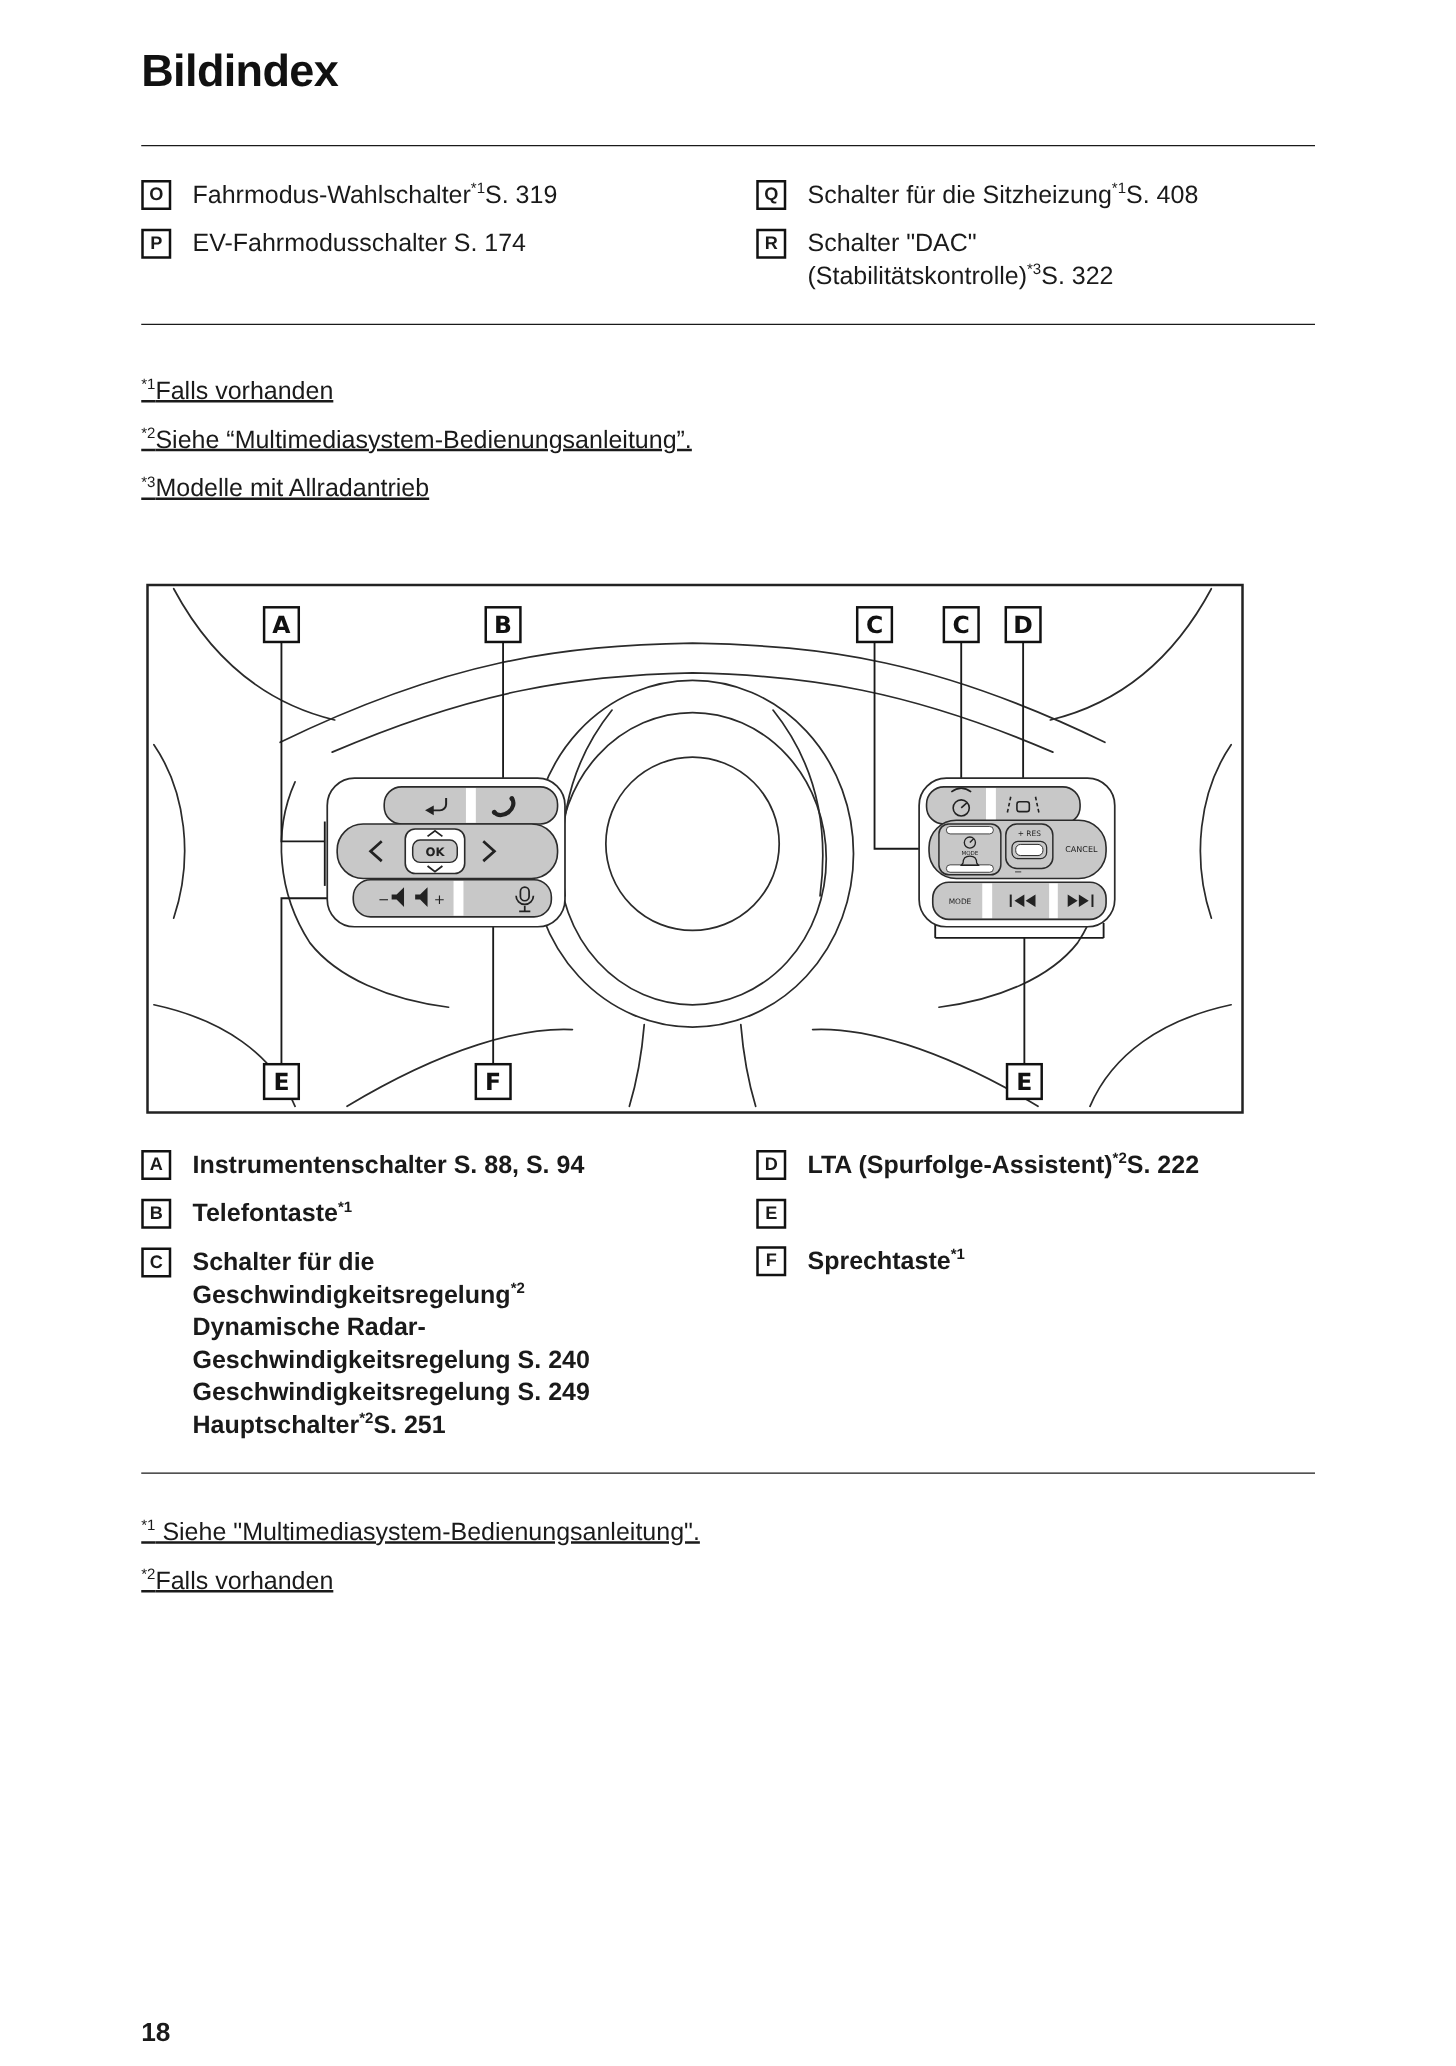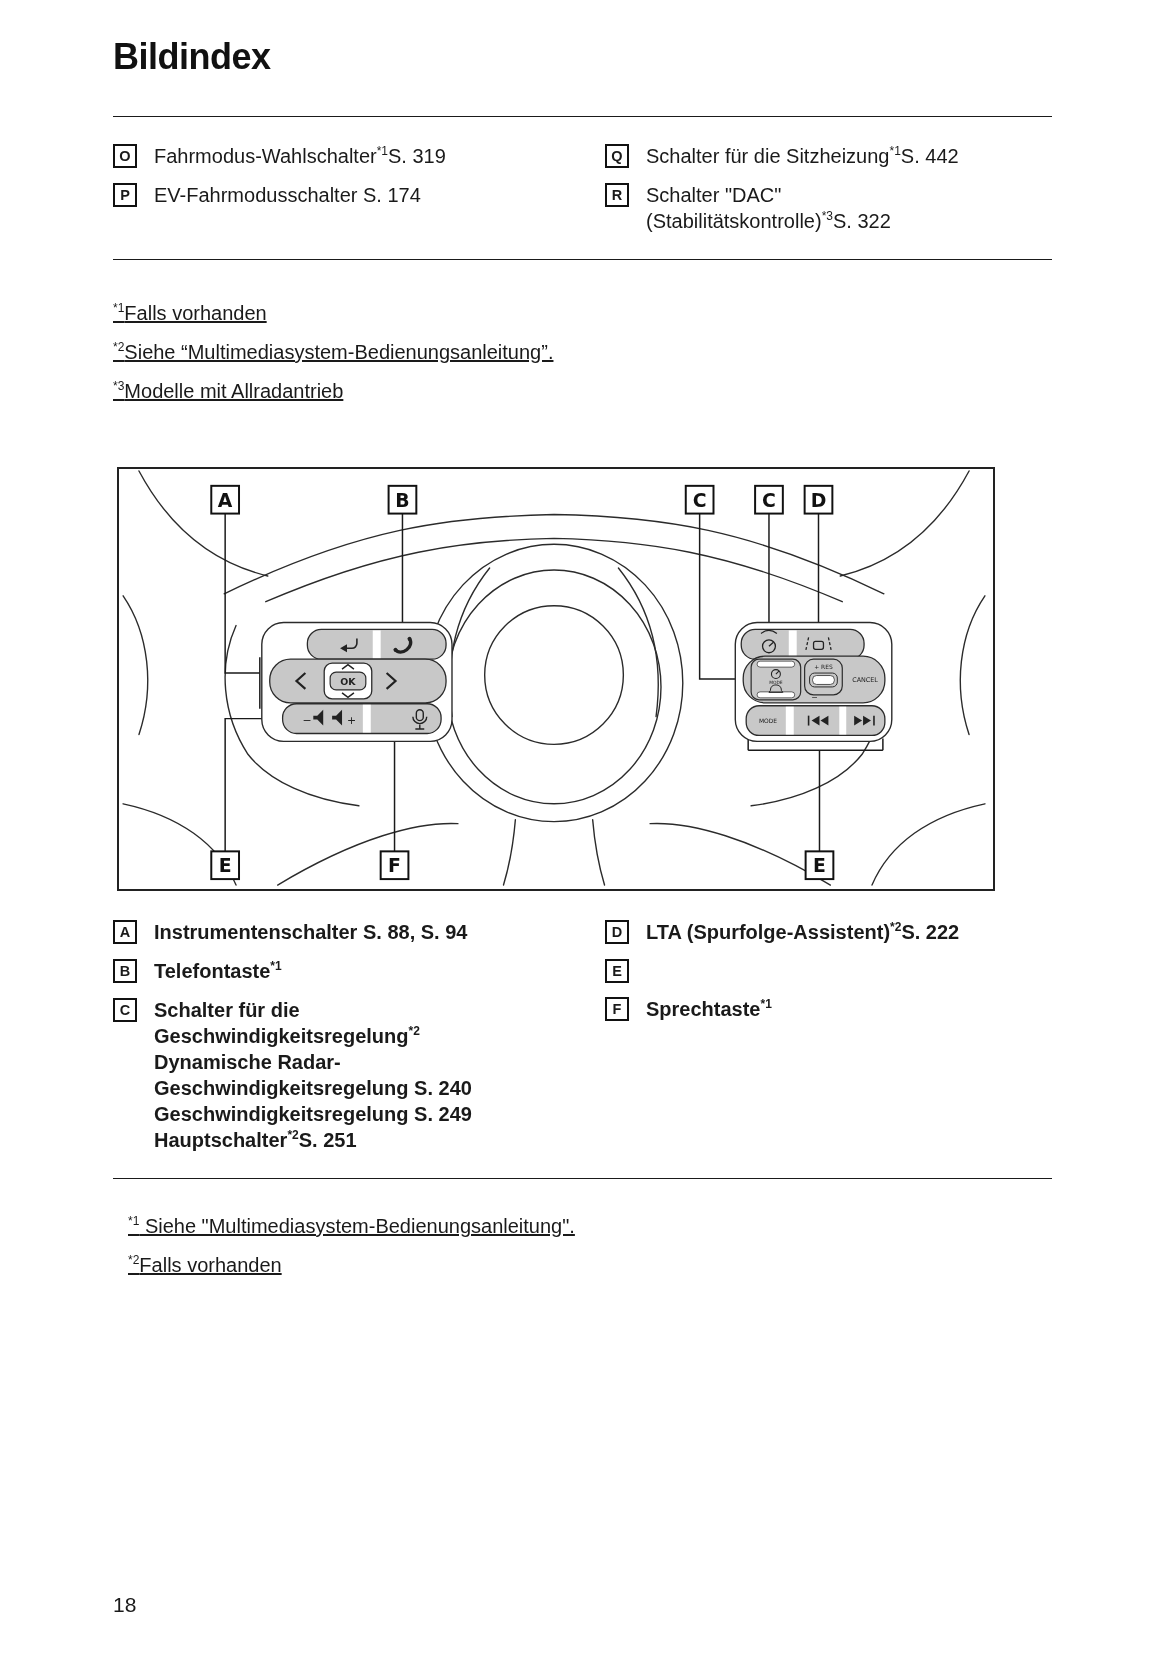--- a/index.html
+++ b/index.html
@@ -14,26 +14,26 @@
   .col-l{width:492px;flex:none;}
   .col-r{flex:1;}
   .idx-row{display:flex;margin-bottom:13px;}
   .keybox{flex:none;display:inline-flex;align-items:center;justify-content:center;
     width:24px;height:24px;box-sizing:border-box;border:2px solid #111;
     font-size:14.5px;font-weight:bold;margin-right:17px;margin-top:1px;background:#fff;}
   .idx-text{font-size:20px;line-height:26px;}
   .legend .idx-text{line-height:26px;font-weight:bold;}
   sup{font-size:12px;line-height:0;vertical-align:super;}
   .footnotes{margin-top:40px;}
-  .footnotes.bottom{margin-top:34px;margin-left:15px;}
+  .footnotes.bottom{margin-top:34px;}
   .fn-row{font-size:20px;line-height:26px;margin-bottom:13px;text-decoration:underline;}
   .diagram{margin-top:50px;margin-left:4px;width:878px;height:424px;box-sizing:border-box;
     border:2px solid #222;background:#fff;}
   .legend{margin-top:28px;}
-  .pageno{margin-top:auto;padding-bottom:36px;font-size:21px;font-weight:normal;}
+  .pageno{margin-top:auto;padding-bottom:14px;font-size:21px;font-weight:bold;}
   svg text{font-family:"DejaVu Sans","Liberation Sans",sans-serif;}
 </style>
 </head>
 <body>
 
 <div class="content">
 
   <h1 class="title">Bildindex</h1>
   <hr class="rule rule-1">
 
@@ -49,21 +49,21 @@
           <span class="keybox">P</span>
           <div class="idx-text">
             <div class="idx-line"><span>EV-Fahrmodusschalter S. 174</span></div>
           </div>
         </div>
       </div>
     <div class="col-r">
         <div class="idx-row">
           <span class="keybox">Q</span>
           <div class="idx-text">
-            <div class="idx-line"><span>Schalter für die Sitzheizung</span><sup>*1</sup><span>S. 442</span></div>
+            <div class="idx-line"><span>Schalter für die Sitzheizung</span><sup>*1</sup><span>S. 408</span></div>
           </div>
         </div>
         <div class="idx-row">
           <span class="keybox">R</span>
           <div class="idx-text">
             <div class="idx-line"><span>Schalter "DAC"</span></div>
             <div class="idx-line"><span>(Stabilitätskontrolle)</span><sup>*3</sup><span>S. 322</span></div>
           </div>
         </div>
       </div>

